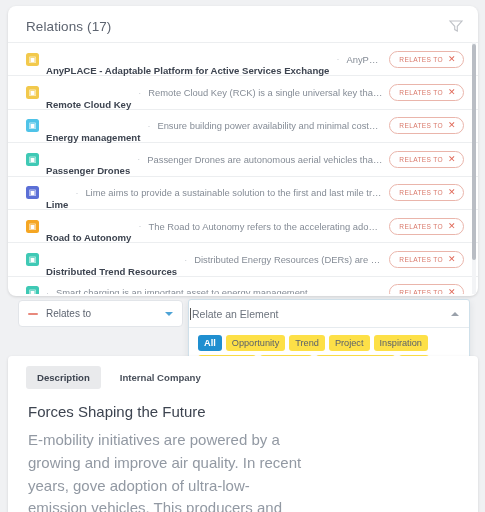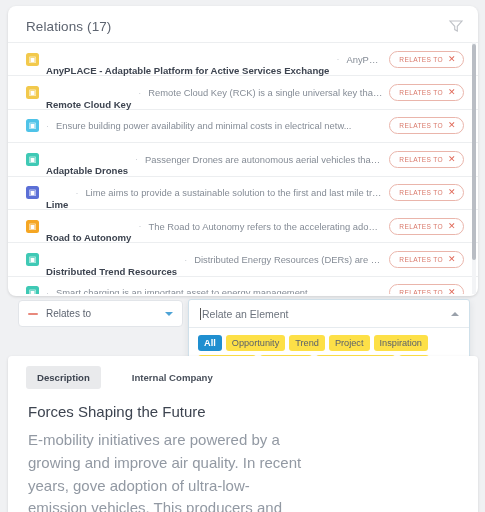--- a/index.html
+++ b/index.html
@@ -101,21 +101,21 @@
     position: absolute; left: 188px; top: 299px;
     width: 282px;
     background: #fff;
     border: 1px solid #cfe0ea;
     border-radius: 3px;
     box-shadow: 0 2px 7px rgba(40,60,80,0.10);
     overflow: hidden;
   }
   .element-input-row {
     height: 28px; display: flex; align-items: center;
-    padding: 0 10px 0 11px;
+    padding: 0 10px 0 1px;
     border-bottom: 1px solid #e6ebef;
   }
   .caret-text {
     width: 1px; height: 12px; background: #555; margin-right: 1px;
   }
   .element-placeholder { font-size: 10.5px; color: #6c737d; flex: 1; }
   .caret-up {
     width: 0; height: 0;
     border-left: 4px solid transparent; border-right: 4px solid transparent;
     border-bottom: 4.5px solid #9aa1ab;
@@ -155,21 +155,21 @@
   }
 
   
   .detail-card {
     position: absolute; left: 8px; top: 356px;
     width: 470px; height: 160px;
     background: #fff; border-radius: 4px;
     box-shadow: 0 1px 3px rgba(0,0,0,0.12);
     overflow: hidden;
   }
-  .tabs { display: flex; gap: 20px; padding: 10px 0 0 18px; }
+  .tabs { display: flex; gap: 8px; padding: 10px 0 0 18px; }
   .tab {
     font-size: 9.6px; font-weight: bold; color: #3d4450;
     padding: 6px 11px; border-radius: 3px; cursor: pointer;
   }
   .tab.active { background: #e9eaec; }
   .tab.inactive { background: transparent; color: #4a515c; }
   .detail-heading {
     font-size: 15px; color: #3d4450; font-weight: normal;
     padding: 14px 8px 0 20px;
   }
@@ -211,30 +211,31 @@
             <span class="rel-name">Remote Cloud Key</span>
             <span class="rel-sep">·</span>
             <span class="rel-desc">Remote Cloud Key (RCK) is a single universal key that provides access and...</span>
             <span class="rel-badge">
               <span>RELATES TO</span>
               <span class="x">✕</span>
             </span>
           </div>
           <div class="rel-row">
             <span class="rel-icon" style="background:#4fc3e8">▣</span>
+            <span class="rel-name">Energy management</span>
             <span class="rel-sep">·</span>
             <span class="rel-desc">Ensure building power availability and minimal costs in electrical netw...</span>
             <span class="rel-badge">
               <span>RELATES TO</span>
               <span class="x">✕</span>
             </span>
           </div>
           <div class="rel-row">
             <span class="rel-icon" style="background:#3fc9b5">▣</span>
-            <span class="rel-name">Adaptable Drones</span>
+            <span class="rel-name">Passenger Drones</span>
             <span class="rel-sep">·</span>
             <span class="rel-desc">Passenger Drones are autonomous aerial vehicles that may offer an effec...</span>
             <span class="rel-badge">
               <span>RELATES TO</span>
               <span class="x">✕</span>
             </span>
           </div>
           <div class="rel-row">
             <span class="rel-icon" style="background:#5b6fd6">▣</span>
             <span class="rel-name">Lime</span>

